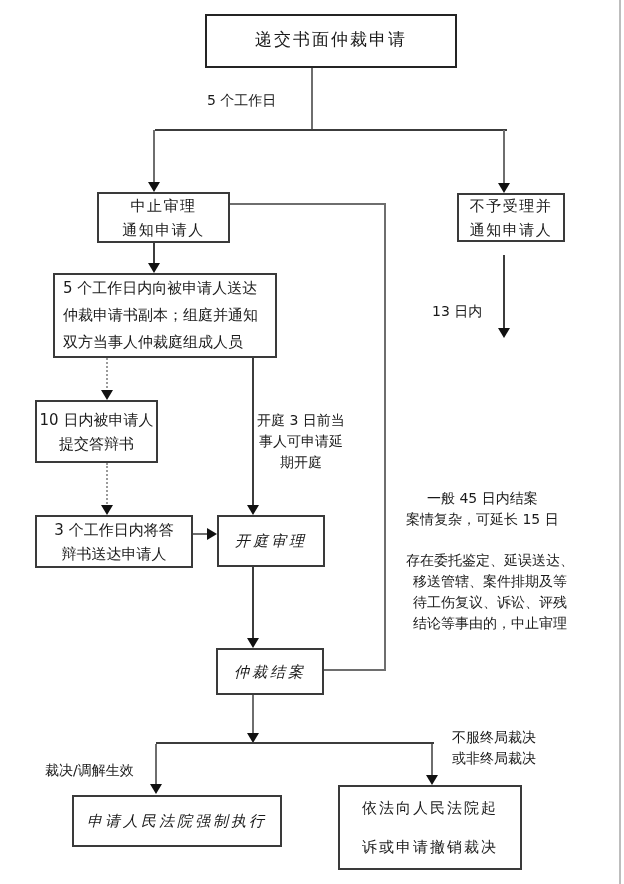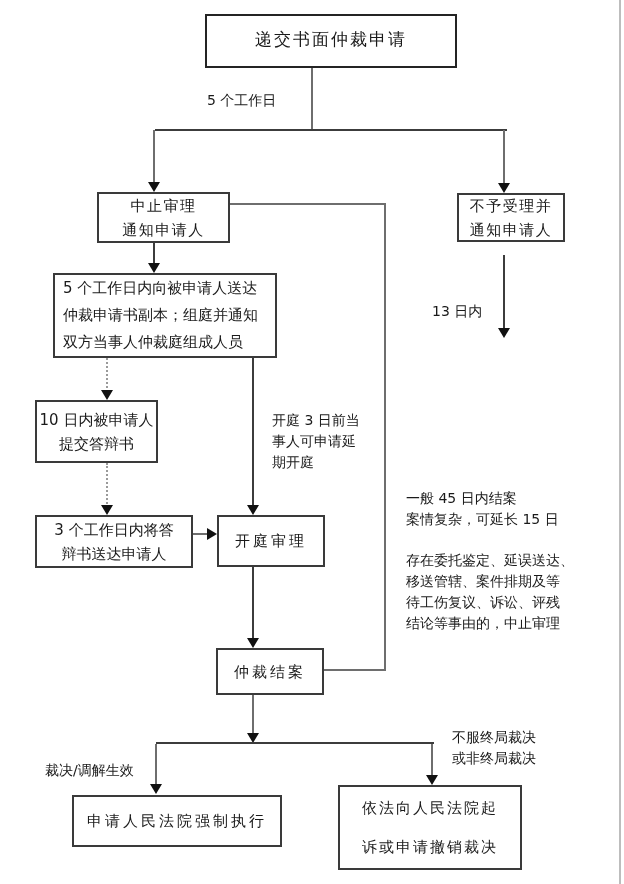--- a/index.html
+++ b/index.html
@@ -8,27 +8,27 @@
     background:#ffffff;overflow:hidden;
     font-family:"DejaVu Sans",sans-serif;color:#1a1a1a;
   }
   .box{
     position:absolute;border:2px solid #3a3a3a;background:#ffffff;
     display:flex;align-items:center;justify-content:center;
     text-align:center;font-size:15px;line-height:1.6;
     white-space:pre-line;box-sizing:border-box;
   }
   .box.title{font-size:17px;letter-spacing:2px;border-color:#242424;font-family:Liberation Mono, monospace;}
-  .box.wide-ls{letter-spacing:3px;}
+  .box.wide-ls{letter-spacing:3px;font-style:italic;}
   .box.mid-ls{letter-spacing:1.5px;}
   .box.left-al{justify-content:flex-start;text-align:left;padding-left:8px;line-height:1.8;}
   .box.tall-lh{line-height:2.55;letter-spacing:2px;font-family:Liberation Serif, serif;}
   .lbl{
     position:absolute;font-size:14px;line-height:1.5;
-    white-space:pre-line;text-align:left;
+    white-space:pre-line;text-align:center;
   }
   .vline{position:absolute;width:2px;background:#6e6e6e;}
   .hline{position:absolute;height:2px;background:#6e6e6e;}
   .dark{background:#3c3c3c;}
   .vdot{position:absolute;width:0;border-left:2px dotted #9a9a9a;}
   .arr-d{
     position:absolute;width:0;height:0;
     border-left:6px solid transparent;border-right:6px solid transparent;
     border-top:10px solid #111111;
   }
@@ -67,21 +67,21 @@
 
   <div class="box wide-ls" style="left:72px;top:795px;width:210px;height:52px">申请人民法院强制执行</div>
 
   <div class="box wide-ls" style="left:216px;top:648px;width:108px;height:47px">仲裁结案</div>
 
   <div class="box tall-lh" style="left:338px;top:785px;width:184px;height:85px">依法向人民法院起
 诉或申请撤销裁决</div>
 
   <div class="lbl" style="left:207px;top:90px">5 个工作日</div>
   <div class="lbl" style="left:432px;top:301px">13 日内</div>
-  <div class="lbl" style="left:272px;top:410px">开庭 3 日前当
+  <div class="lbl" style="left:257px;top:410px">开庭 3 日前当
 事人可申请延
 期开庭</div>
   <div class="lbl" style="left:406px;top:488px">一般 45 日内结案
 案情复杂，可延长 15 日</div>
   <div class="lbl" style="left:406px;top:550px">存在委托鉴定、延误送达、
 移送管辖、案件排期及等
 待工伤复议、诉讼、评残
 结论等事由的，中止审理</div>
   <div class="lbl" style="left:45px;top:760px">裁决/调解生效</div>
   <div class="lbl" style="left:452px;top:727px">不服终局裁决

